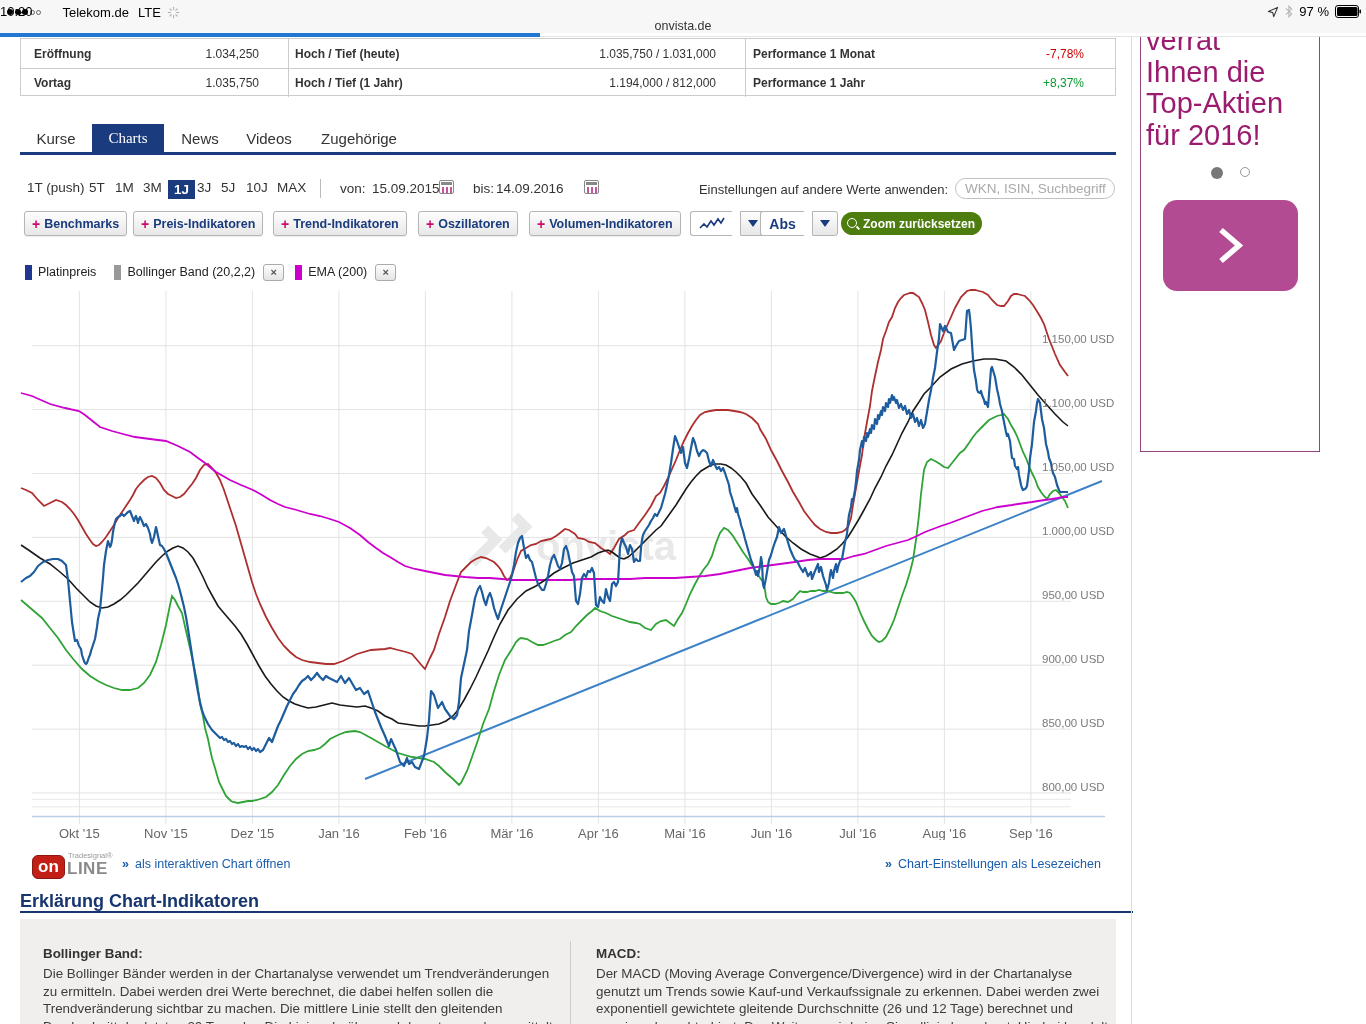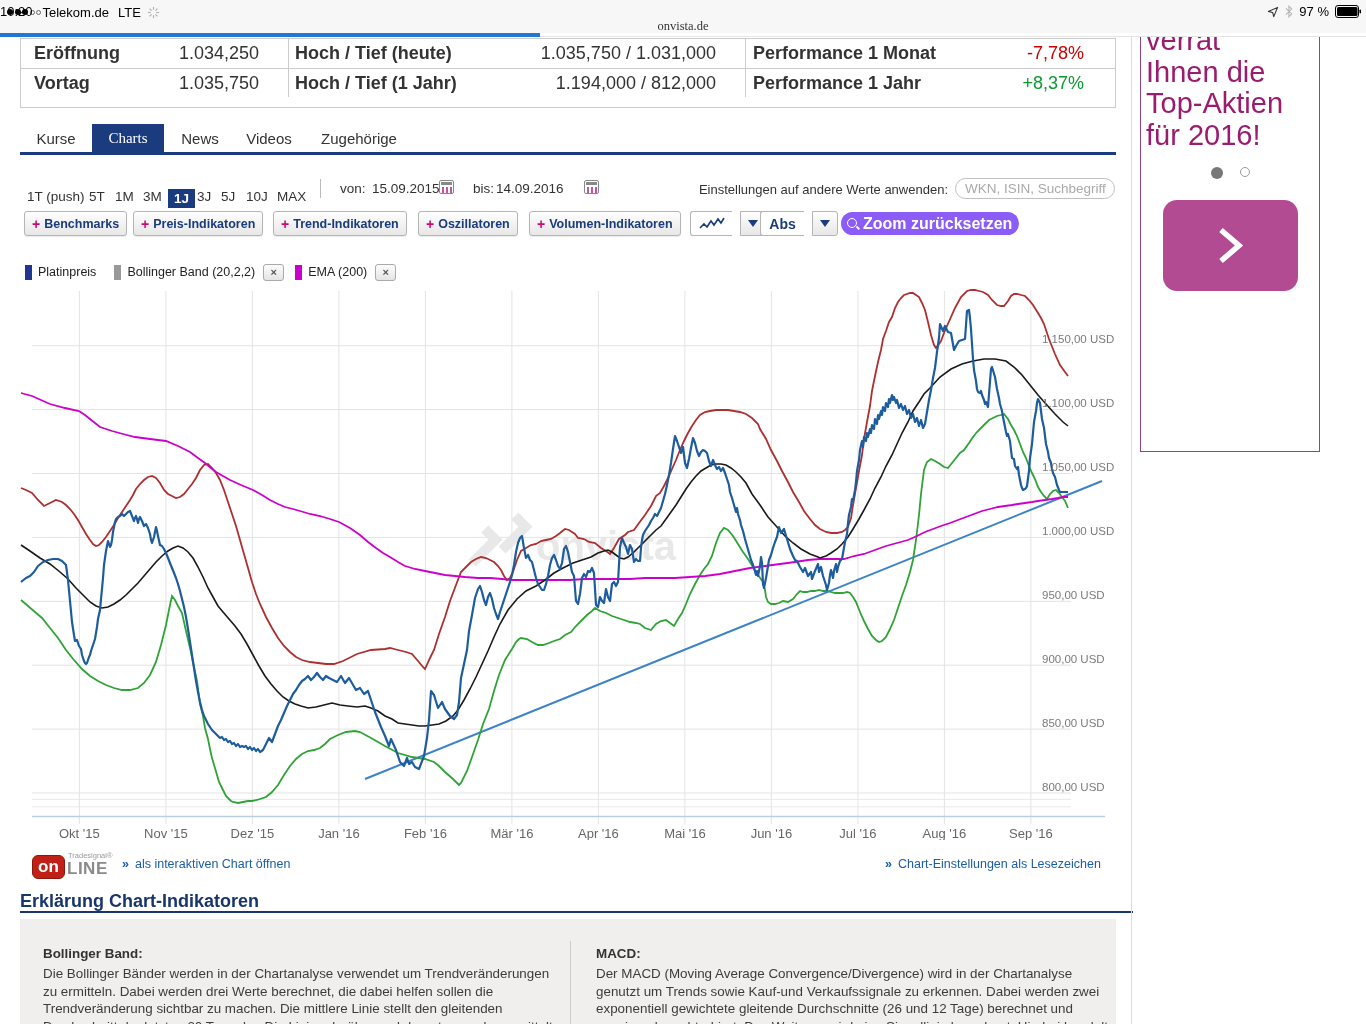--- a/index.html
+++ b/index.html
@@ -5,32 +5,32 @@
 * { margin:0; padding:0; box-sizing:border-box; }
 html,body { width:1366px; height:1024px; background:#fff; overflow:hidden;
   font-family:"Liberation Sans", sans-serif; }
 #page { position:relative; width:1366px; height:1024px; }
 
 #statusbar { position:absolute; left:0; top:0; width:1366px; height:33px;
   background:#f7f7f7; z-index:40; font-size:13px; color:#000; }
 #sb-left { position:absolute; left:7px; top:4px; height:16px; display:flex; align-items:center; }
 .sdot { width:6px; height:6px; border-radius:50%; margin-right:1.5px; }
 .sdot.f { background:#000; } .sdot.e { border:1px solid #666; background:transparent; width:5px; height:5px; }
-#sb-carrier { margin-left:0; } #sb-lte { margin-left:9px; }
+#sb-carrier { margin-left:20px; } #sb-lte { margin-left:9px; }
 #sb-time { position:absolute; left:0; right:0; top:4px; text-align:left; font-weight:normal; }
 #sb-right { position:absolute; right:5px; top:4px; display:flex; align-items:center; }
 #sb-url { position:absolute; left:0; right:0; top:19px; text-align:center;
-  font-size:12.5px; color:#333;font-family:Liberation Serif, serif; }
+  font-size:12.5px; color:#333; }
 #bluebar { position:absolute; left:0; top:33px; width:540px; height:4px;
   background:#2277d3; z-index:41; }
 #loadline { position:absolute; left:540px; top:33px; width:826px; height:4px;
   background:#fff; border-bottom:1px solid #e4e4e4; z-index:41; }
 
-#qtable { position:absolute; left:20px; top:38px; width:1096px; height:70px;
-  border:1px solid #ccc; font-size:18px; color:#333; }
+#qtable { position:absolute; left:20px; top:38px; width:1096px; height:58px;
+  border:1px solid #ccc; font-size:12px; color:#333; }
 .qrow { position:absolute; left:0; width:100%; height:29px; }
 .qrow.r2 { top:29px; border-top:1px solid #ccc; }
 .qcell { position:absolute; top:0; height:100%; display:flex; align-items:center; }
 .qlab { font-weight:bold; }
 .qval { justify-content:flex-end; }
 #qtable .c1l { left:13px; width:150px; }
 #qtable .c1v { left:110px; width:128px; justify-content:flex-end; }
 #qtable .sep1 { position:absolute; left:267px; top:0; width:1px; height:58px; background:#ccc; }
 #qtable .c2l { left:274px; width:300px; }
 #qtable .c2v { left:400px; width:295px; justify-content:flex-end; }
@@ -38,21 +38,21 @@
 #qtable .c3l { left:732px; width:300px; }
 #qtable .c3v { left:900px; width:163px; justify-content:flex-end; }
 .neg { color:#cc0000; } .pos { color:#0a9a30; }
 
 #tabs { position:absolute; left:20px; top:124px; width:1096px; height:28px; font-size:15px; color:#333;text-align:center; }
 .tab { position:absolute; top:0; height:28px; display:flex; align-items:center; justify-content:center; }
 .tab.active { background:#1a3b7d; color:#fff; }
 #tabline { position:absolute; left:20px; top:152px; width:1096px; height:3px; background:#1a3b7d; }
 
 #period { position:absolute; left:0; top:179px; height:20px; font-size:13.5px; color:#333; }
-#period span.itm { position:absolute; top:10px; white-space:nowrap; }
+#period span.itm { position:absolute; top:1px; white-space:nowrap; }
 #period .sel { background:#1a3b7d; color:#fff; padding:2px 6px; font-weight:bold; top:-2px; }
 #pdiv { position:absolute; left:320px; top:179px; width:1px; height:19px; background:#bbb; }
 #dates { position:absolute; left:0; top:179px; height:20px; font-size:13.5px; color:#333; }
 #dates span.d { position:absolute; top:2px; white-space:nowrap; }
 .cal { position:absolute; top:1px; display:inline-block; width:15px; height:14px; border:1px solid #888;
   border-radius:2px; background:#fff; position:relative; margin:0; }
 .cal:before { content:""; position:absolute; left:1px; top:1px; right:1px; height:3px; background:#888; }
 .cal:after { content:""; position:absolute; left:2px; top:6px; width:10px; height:6px;
   background:repeating-linear-gradient(90deg, #c2559c 0, #c2559c 2px, transparent 2px, transparent 4px); }
 #applylab { position:absolute; right:418px; top:182px; font-size:13px; color:#333; }
@@ -66,21 +66,21 @@
   box-shadow:0 1px 1px rgba(0,0,0,0.08); }
 .ibtn .plus { color:#cc0a6e; margin-right:4px; font-size:14px; }
 .selbtn { position:absolute; top:211px; height:25px; display:flex;gap:8px; }
 .selbtn .bpart { border:1px solid #b5b5b5; background:linear-gradient(#fefefe,#e7e7e7);
   display:flex; align-items:center; justify-content:center; }
 .selbtn .wpart { background:#fff; border-right:none; border-radius:3px 0 0 3px; }
 .selbtn .apart { border-radius:0 3px 3px 0; width:26px; }
 .arr { width:0; height:0; border-left:5.5px solid transparent; border-right:5.5px solid transparent;
   border-top:7px solid #1a3b7d; }
 #zoombtn { position:absolute; left:841px; top:212px; height:23px; border-radius:12px;
-  background:#8b5cf6; color:#fff; font-size:16px; font-weight:bold;
+  background:#4d7c0f; color:#fff; font-size:12px; font-weight:bold;
   display:flex; align-items:center; padding:0 7px 0 5px; }
 #zoombtn .mag { width:13px; height:13px; margin-right:4px; position:relative; }
 #zoombtn .mag:before { content:""; position:absolute; left:1px; top:1px; width:8px; height:8px;
   border:1.6px solid #fff; border-radius:50%; }
 #zoombtn .mag:after { content:""; position:absolute; left:9.5px; top:9.5px; width:4px; height:1.8px;
   background:#fff; transform:rotate(45deg); }
 
 #legend { position:absolute; left:25px; top:262px; height:20px; display:flex;
   align-items:center; font-size:12.5px; color:#222; }
 .sw { width:7px; height:15px; margin-right:6px; }

